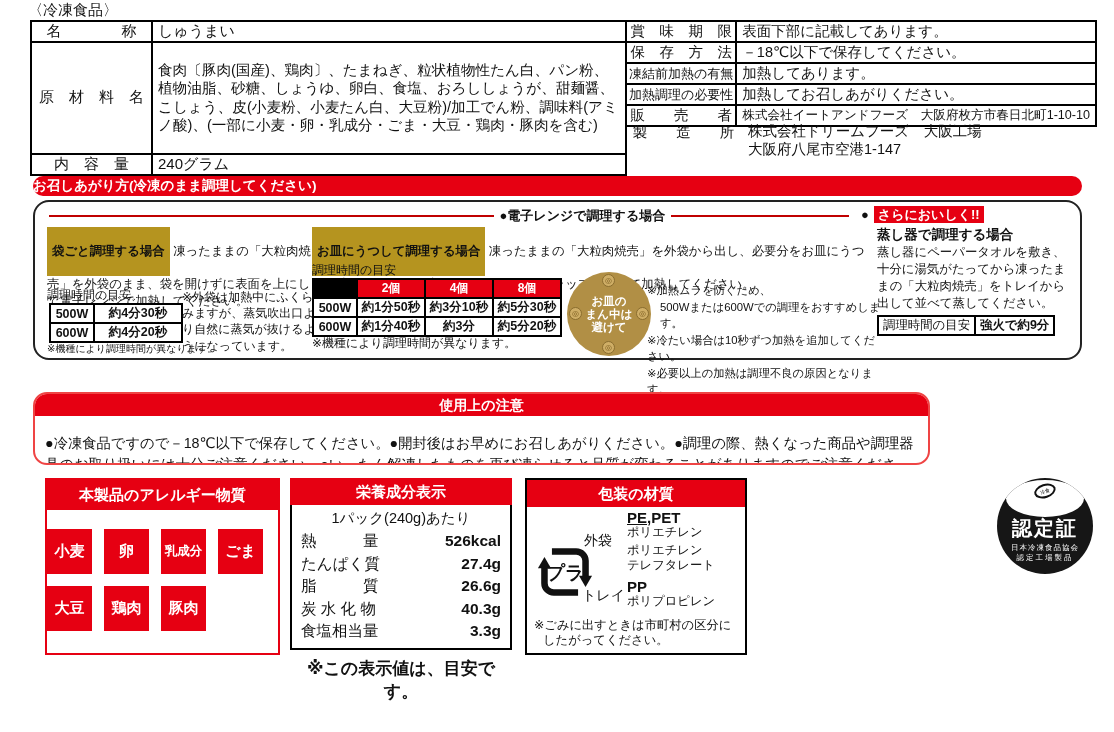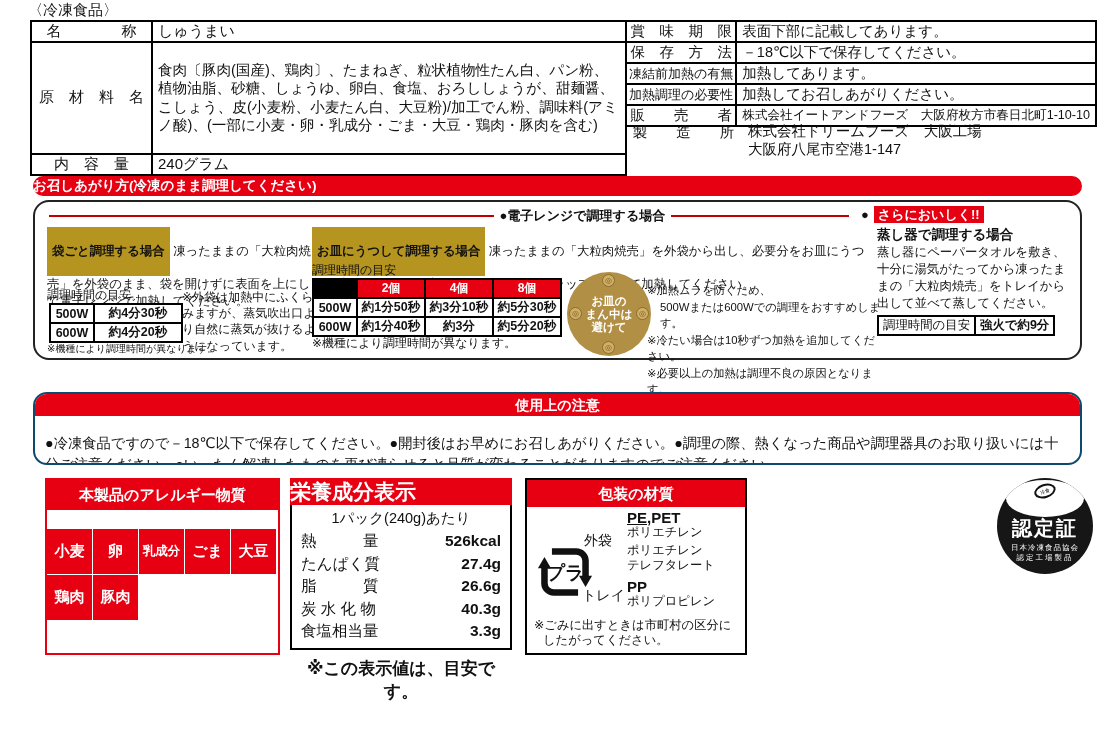--- a/index.html
+++ b/index.html
@@ -57,32 +57,32 @@
   .plate-notes .ind{padding-left:13px}
 
   .steam-head{position:absolute;left:826px;top:4px;font-size:13px;font-weight:bold;display:flex;align-items:center;gap:5px}
   .redlab{background:#e60012;color:#fff;padding:0 4px;font-weight:bold;font-size:13px;line-height:17px}
   .steam-title{position:absolute;left:842px;top:24px;font-weight:bold;font-size:13.5px}
   .steam-p{position:absolute;left:842px;top:42px;width:198px;font-size:12.4px;line-height:17px}
   .steam-time{position:absolute;left:842px;top:113px;display:flex;font-size:12.4px}
   .steam-time .tl{border:2px solid #000;padding:0 4px;line-height:17px}
   .steam-time .tv{border:2px solid #000;border-left:none;padding:0 4px;line-height:17px;font-weight:bold}
 
-  .cautionbox{left:33px;top:392px;width:1049px;height:73px;border:2px solid #0c4a6e;border-radius:14px;overflow:hidden;background:#fff}
+  .cautionbox{left:33px;top:392px;width:897px;height:73px;border:2px solid #ef4444;border-radius:14px;overflow:hidden;background:#fff}
   .caution-h{height:22px;background:#e60012;color:#fff;font-weight:bold;font-size:14px;text-align:center;line-height:22px}
   .caution-b{padding:17px 10px 0;font-size:14.3px;line-height:21px}
 
   .albox{left:45px;top:478px;width:235px;height:177px;border:2px solid #e60012;background:#fff}
   .al-h{height:31px;background:#e60012;color:#fff;font-weight:bold;font-size:15px;text-align:center;line-height:31px;margin:-1px}
-  .al-grid{padding:20px 0 0;display:flex;flex-wrap:wrap;gap:1px}
+  .al-grid{padding:20px 0 0;display:flex;flex-wrap:wrap;gap:12px}
   .al-tag{width:45px;height:45px;background:#e60012;color:#fff;font-weight:bold;font-size:15px;display:flex;align-items:center;justify-content:center}
   .al-tag.s3{font-size:12.5px}
 
   .nubox{left:290px;top:478px;width:222px}
-  .nu-h{height:27px;background:#e60012;color:#fff;font-weight:bold;font-size:21px;text-align:left;line-height:27px}
+  .nu-h{height:27px;background:#e60012;color:#fff;font-weight:bold;font-size:15px;text-align:center;line-height:27px}
   .nu-b{border:2px solid #000;border-top:none;padding:2px 9px 5px;background:#fff}
   .nu-serv{text-align:center;font-size:14.5px;line-height:23px}
   .nu-row{display:flex;justify-content:space-between;font-size:15.5px;line-height:22.5px}
   .nu-row .v{font-weight:bold}
   .nu-note{margin-top:7px;font-size:17px;text-align:center;font-weight:bold}
 
   .pkbox{left:525px;top:478px;width:222px;height:177px;border:2px solid #000;background:#fff}
   .pk-h{height:27px;background:#e60012;color:#fff;font-weight:bold;font-size:15px;text-align:center;line-height:27px}
   .pk-mark{position:absolute;left:10px;top:64px}
   .pk-outer-label{position:absolute;left:57px;top:52px;font-size:14px}

